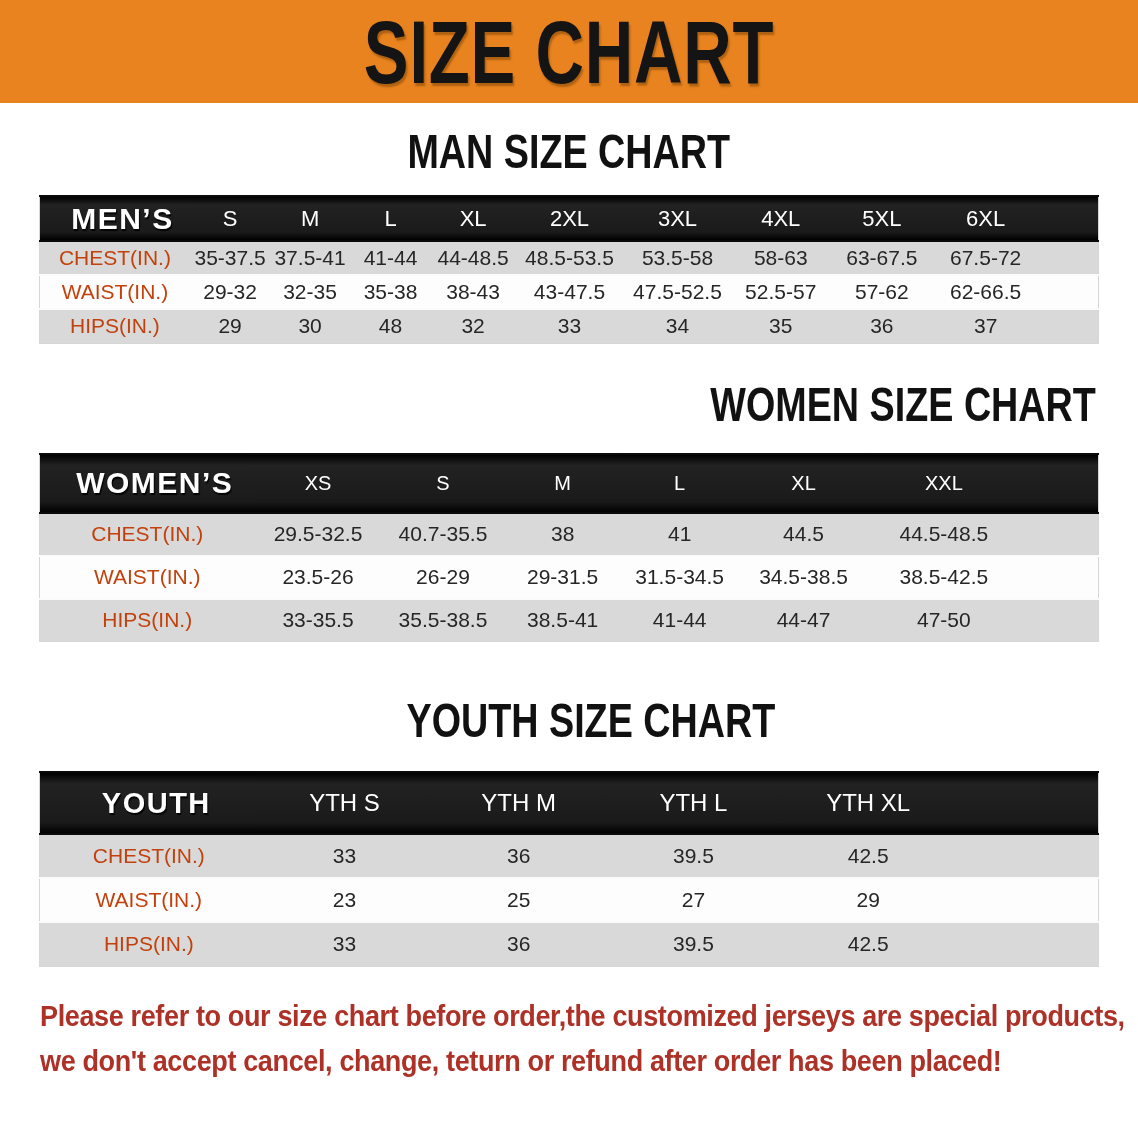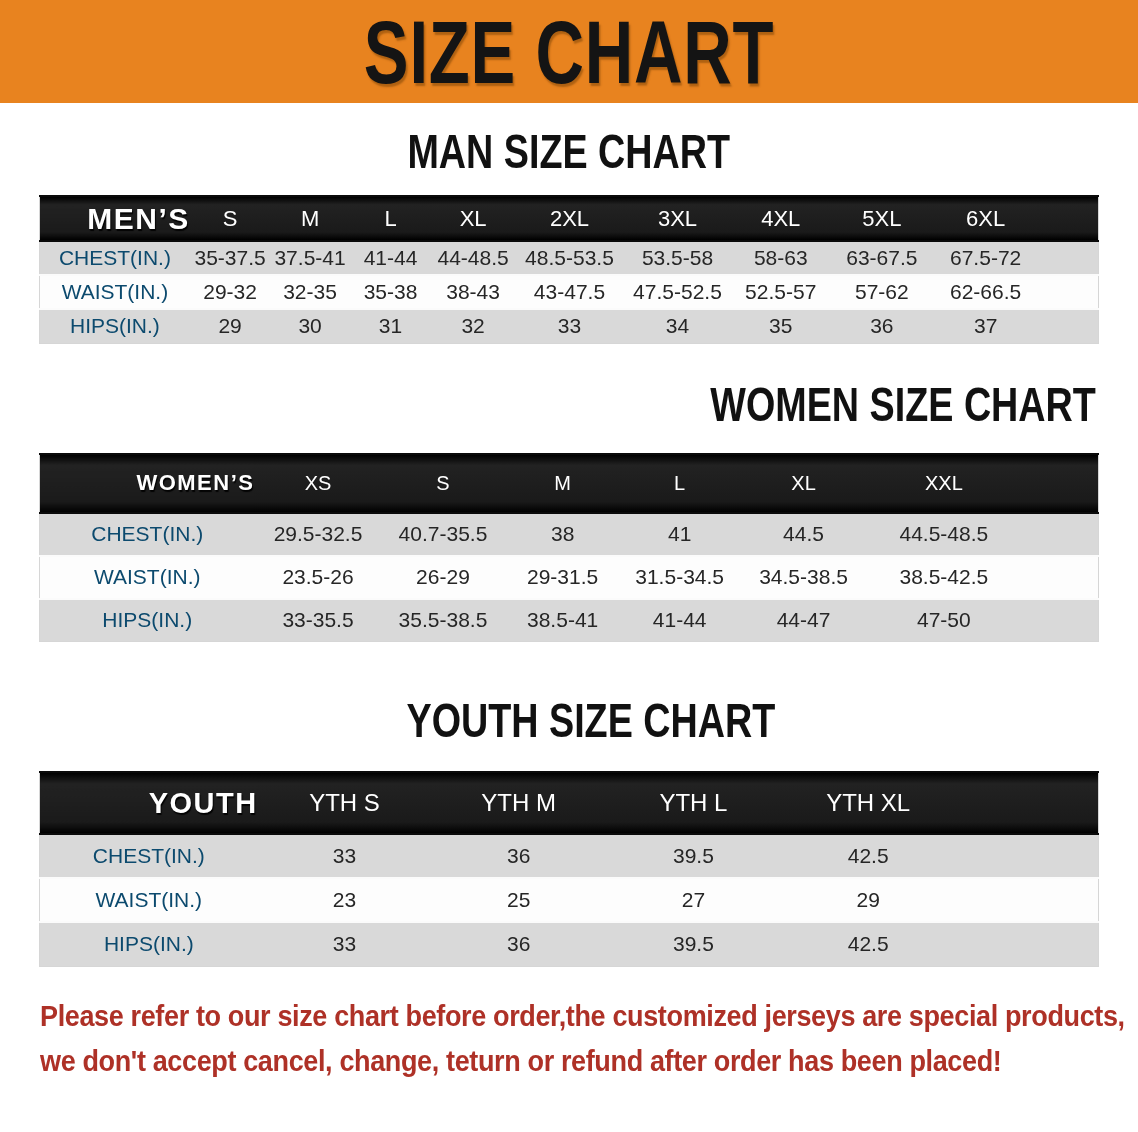--- a/index.html
+++ b/index.html
@@ -71,43 +71,43 @@
   .size-table thead th {
     background: linear-gradient(180deg, #000 0%, #222 18%, #1a1a1a 82%, #000 100%);
     color: #ffffff;
     font-weight: 400;
     text-align: center;
     vertical-align: middle;
     border-top: 2px solid #0a0a0a;
     border-bottom: 2px solid #0a0a0a;
   }
   .size-table thead th.tlabel {
-    text-align: right;
+    text-align: center;
     padding-left: 15px;
     font-weight: 700;
     letter-spacing: 1.5px;
     text-shadow: 1px 2px 1px rgba(0,0,0,0.9);
   }
   .size-table tbody td {
     text-align: center;
     vertical-align: middle;
     font-size: 21px;
     color: #262626;
     border-top: 2px solid #fbfbfb;
   }
-  .size-table tbody td.rlabel { color: #0c4a6e; }
+  .size-table tbody td.rlabel { color: #c2410c; }
   .size-table tbody tr:nth-child(odd) td { background: var(--row-alt); }
   .size-table tbody tr:nth-child(even) td { background: #fdfdfd; }
 
   .tbl-men   thead th { height: 45px; font-size: 22px; }
   .tbl-men   thead th.tlabel { font-size: 30px; }
   .tbl-men   tbody td { height: 34px; }
 
   .tbl-women thead th { height: 59px; font-size: 20px; }
-  .tbl-women thead th.tlabel { font-size: 22px; }
+  .tbl-women thead th.tlabel { font-size: 30px; }
   .tbl-women tbody td { height: 43px; }
 
   .tbl-youth thead th { height: 62px; font-size: 24px; }
   .tbl-youth thead th.tlabel { font-size: 29px; }
   .tbl-youth tbody td { height: 44px; }
 
   
   .footer {
     margin: 26px 0 0 40px;
   }
@@ -186,21 +186,21 @@
         <td>47.5-52.5</td>
         <td>52.5-57</td>
         <td>57-62</td>
         <td>62-66.5</td>
         <td></td>
       </tr>
       <tr>
         <td class="rlabel">HIPS(IN.)</td>
         <td>29</td>
         <td>30</td>
-        <td>31</td>
+        <td>48</td>
         <td>32</td>
         <td>33</td>
         <td>34</td>
         <td>35</td>
         <td>36</td>
         <td>37</td>
         <td></td>
       </tr>
     </tbody>
   </table>

